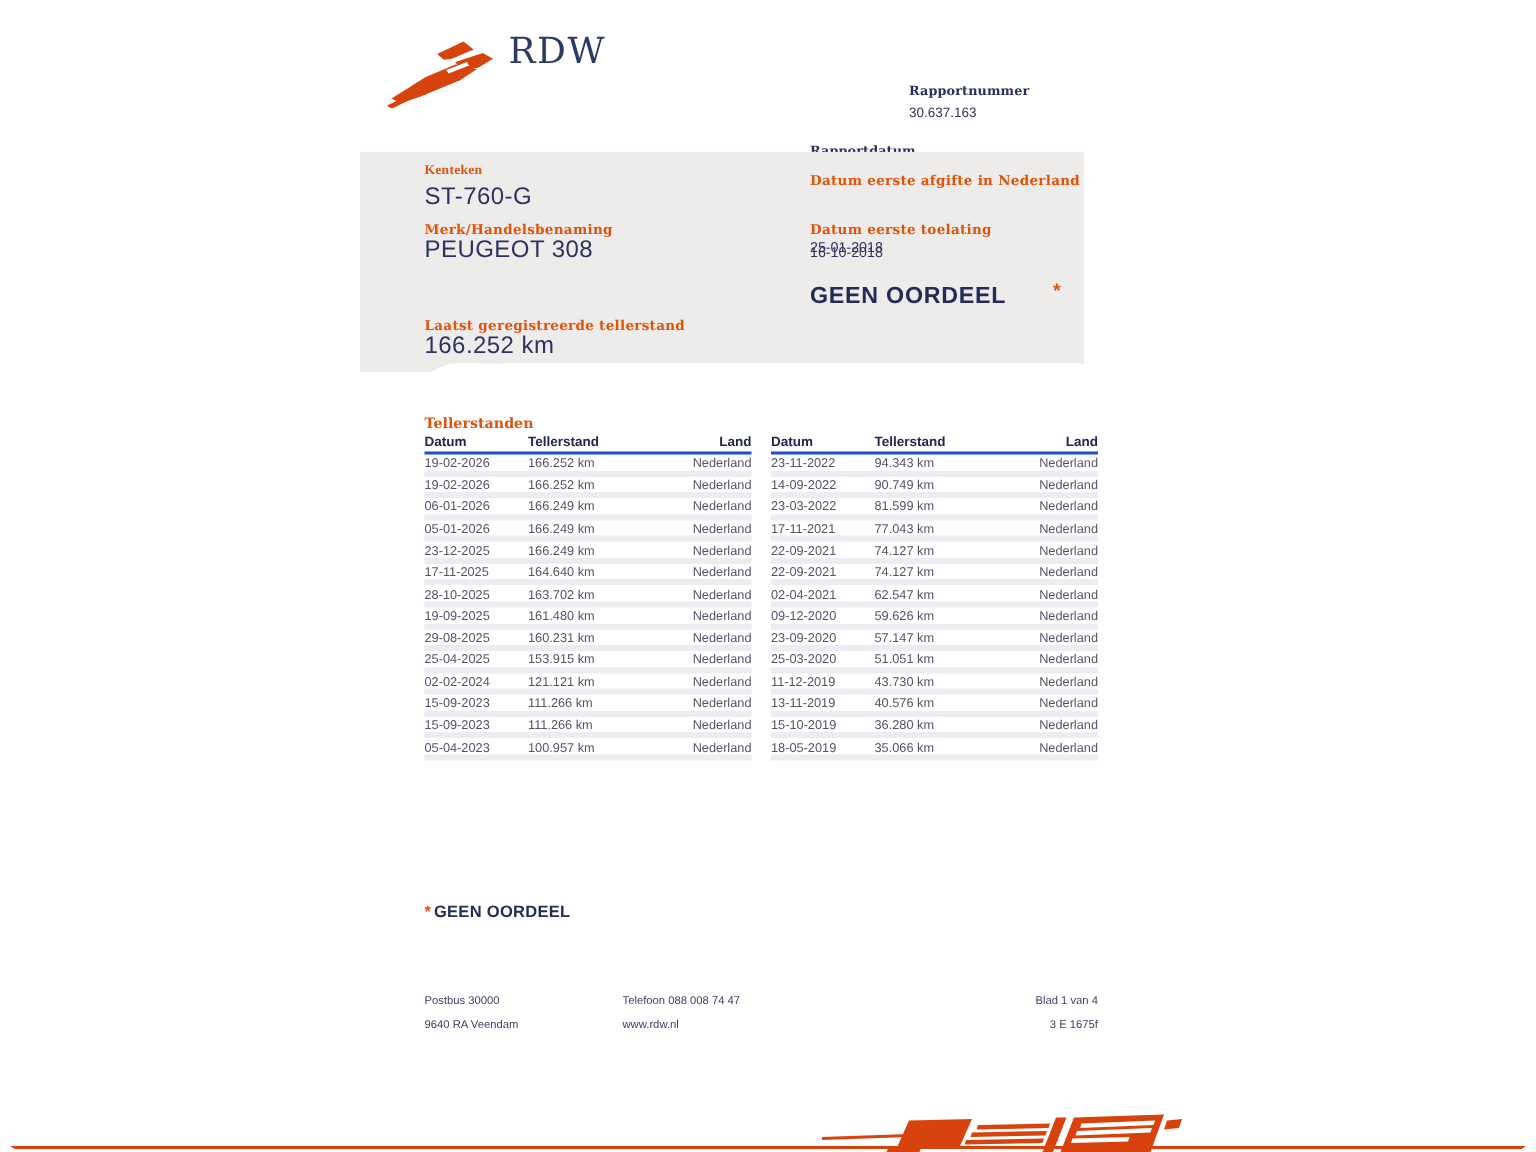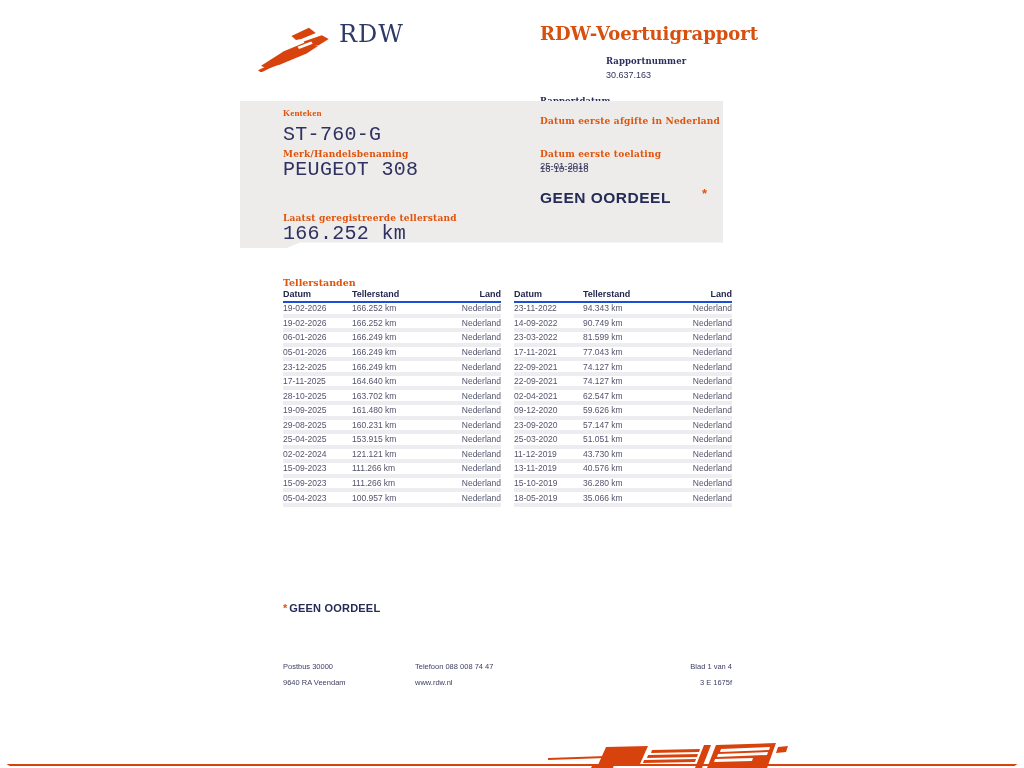--- a/index.html
+++ b/index.html
@@ -35,21 +35,21 @@
     position:absolute; left:240px; top:101px; width:483px; height:147px;
     background:#edecea;
     clip-path:polygon(0 0, 100% 0, 100% 96.2%, 12.4% 96.2%, 9.7% 100%, 0 100%);
   }
   .sp-item { position:absolute; }
   .orange-label {
     font-family:"DejaVu Serif", serif; font-weight:bold; font-size:9px;
     color:#e0530a; letter-spacing:0.2px;
   }
   .big-value {
-    font-family:Liberation Mono, monospace; font-size:20px; color:#2f3260;
+    font-family:Liberation Sans, sans-serif; font-size:16px; color:#2f3260;
     letter-spacing:0.3px;
   }
   .small-value { font-size:9.5px; color:#33355e; }
   .verdict {
     font-family:"Liberation Sans", sans-serif; font-weight:bold;
     font-size:15.5px; letter-spacing:0.5px; color:#252b56;
   }
   .verdict-marker { font-size:13px; font-weight:bold; color:#e0530a; }
   
   .readings-title {
@@ -101,21 +101,20 @@
 
   <svg class="logo-svg" viewBox="0 0 100 60" aria-hidden="true">
     <polygon class="orange-fill" points="44,13 67,2 76,9 57,17 50,18"></polygon>
     <polygon class="orange-fill" points="60,20 84,12 93,17 80,25 64,27"></polygon>
     <polygon class="orange-fill" points="4,52 34,33 60,22 79,26 64,36 30,50 12,56"></polygon>
     <polygon class="orange-fill" points="0,58 21,48 24,51 4,61"></polygon>
     <polygon class="white-fill" points="52,27 70,20 72,23 54,30"></polygon>
   </svg>
   <div class="wordmark">RDW</div>
 
-  <div class="doc-title">RDW-Voertuigrapport</div>
 
   <div class="report-meta">
     <div class="meta-col-1">
       <div class="meta-label">Rapportdatum</div>
       <div class="meta-value">19-02-2026</div>
     </div>
     <div class="meta-col-2">
       <div class="meta-label">Rapportnummer</div>
       <div class="meta-value">30.637.163</div>
     </div>

